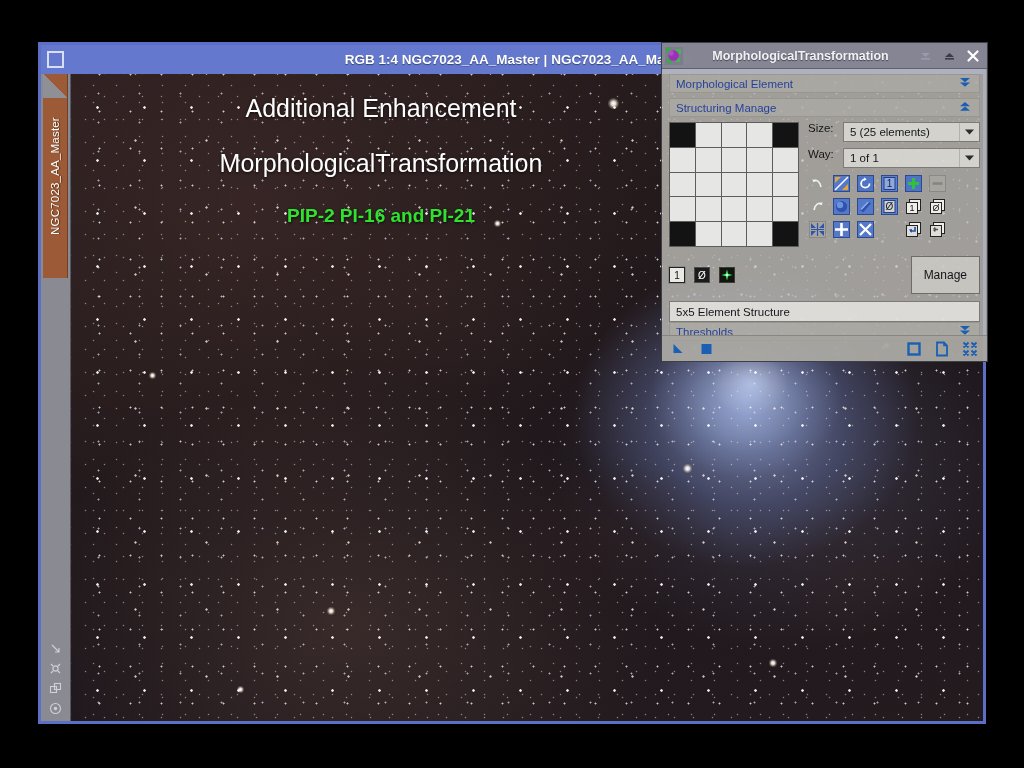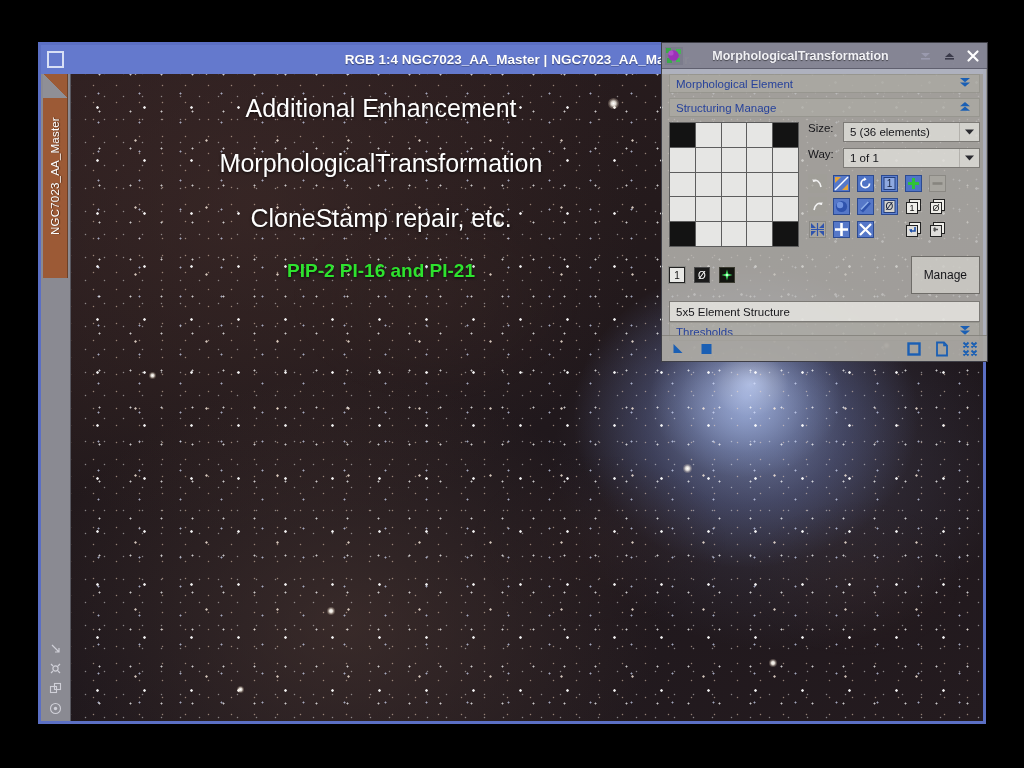--- a/index.html
+++ b/index.html
@@ -352,21 +352,20 @@
           <div class="bstar" style="left:78px;top:298px;width:7px;height:7px;"></div>
           <div class="bstar" style="left:698px;top:585px;width:8px;height:8px;"></div>
           <div class="bstar" style="left:423px;top:146px;width:7px;height:7px;"></div>
           <div class="bstar" style="left:812px;top:268px;width:7px;height:7px;"></div>
           <div class="bstar" style="left:166px;top:612px;width:7px;height:7px;"></div>
         </div>
 
         <div class="slide-text">
           <div class="slide-line">Additional Enhancement</div>
           <div class="slide-line">MorphologicalTransformation</div>
-          <div class="slide-line">CloneStamp repair, etc.</div>
           <div class="slide-line green">PIP-2 PI-16 and PI-21</div>
         </div>
       </div>
 
     </div>
   </div>
 
   <div class="mt-dialog">
     <div class="mt-glass"></div>
     <div class="mt-bgstars"></div>
@@ -457,21 +456,21 @@
               <div class="se-cell"></div>
               <div class="se-cell"></div>
               <div class="se-cell on"></div>
             </div>
 
           <div class="se-right">
 
             <div class="field-row">
               <span class="field-lbl">Size:</span>
               <span class="combo">
-                <span>5  (36 elements)</span>
+                <span>5  (25 elements)</span>
                 <span class="arrow">
                   <svg width="11" height="8" viewBox="0 0 11 8">
                       <path d="M1 1.6 L5.5 6.4 L10 1.6 Z" fill="#2b2b30"></path>
                     </svg>
                 </span>
               </span>
             </div>
 
             <div class="field-row">
               <span class="field-lbl">Way:</span>

